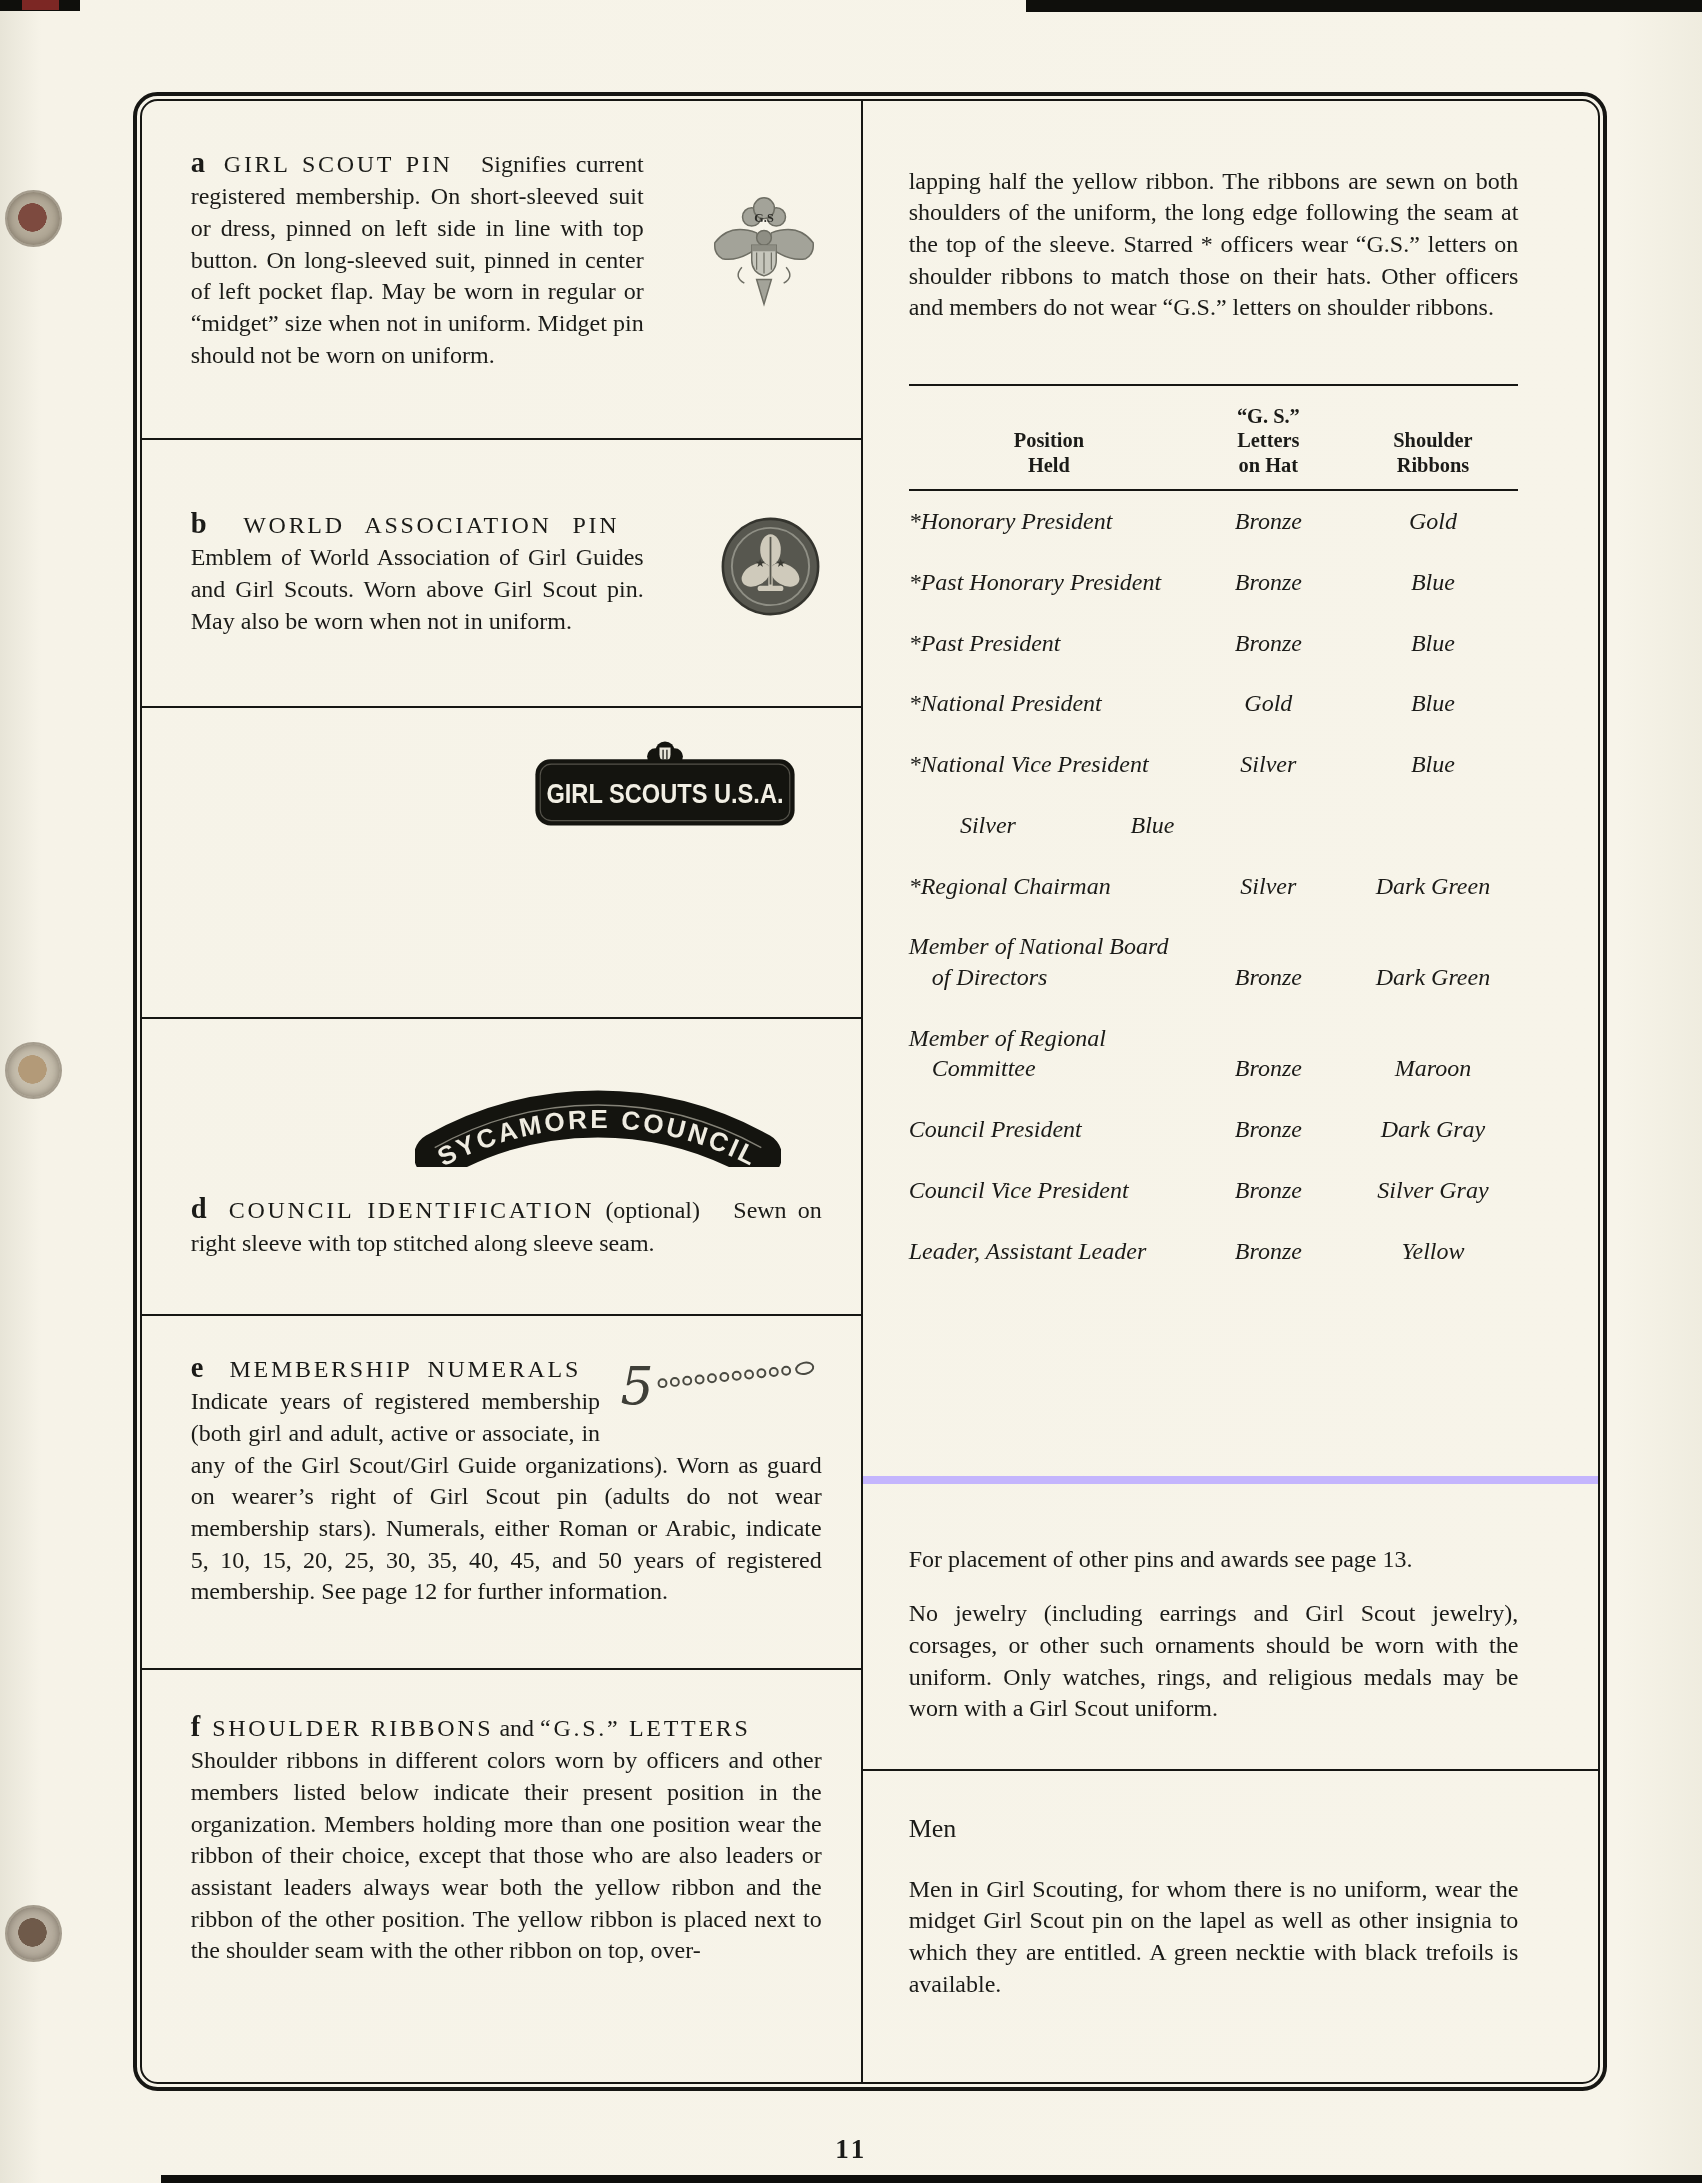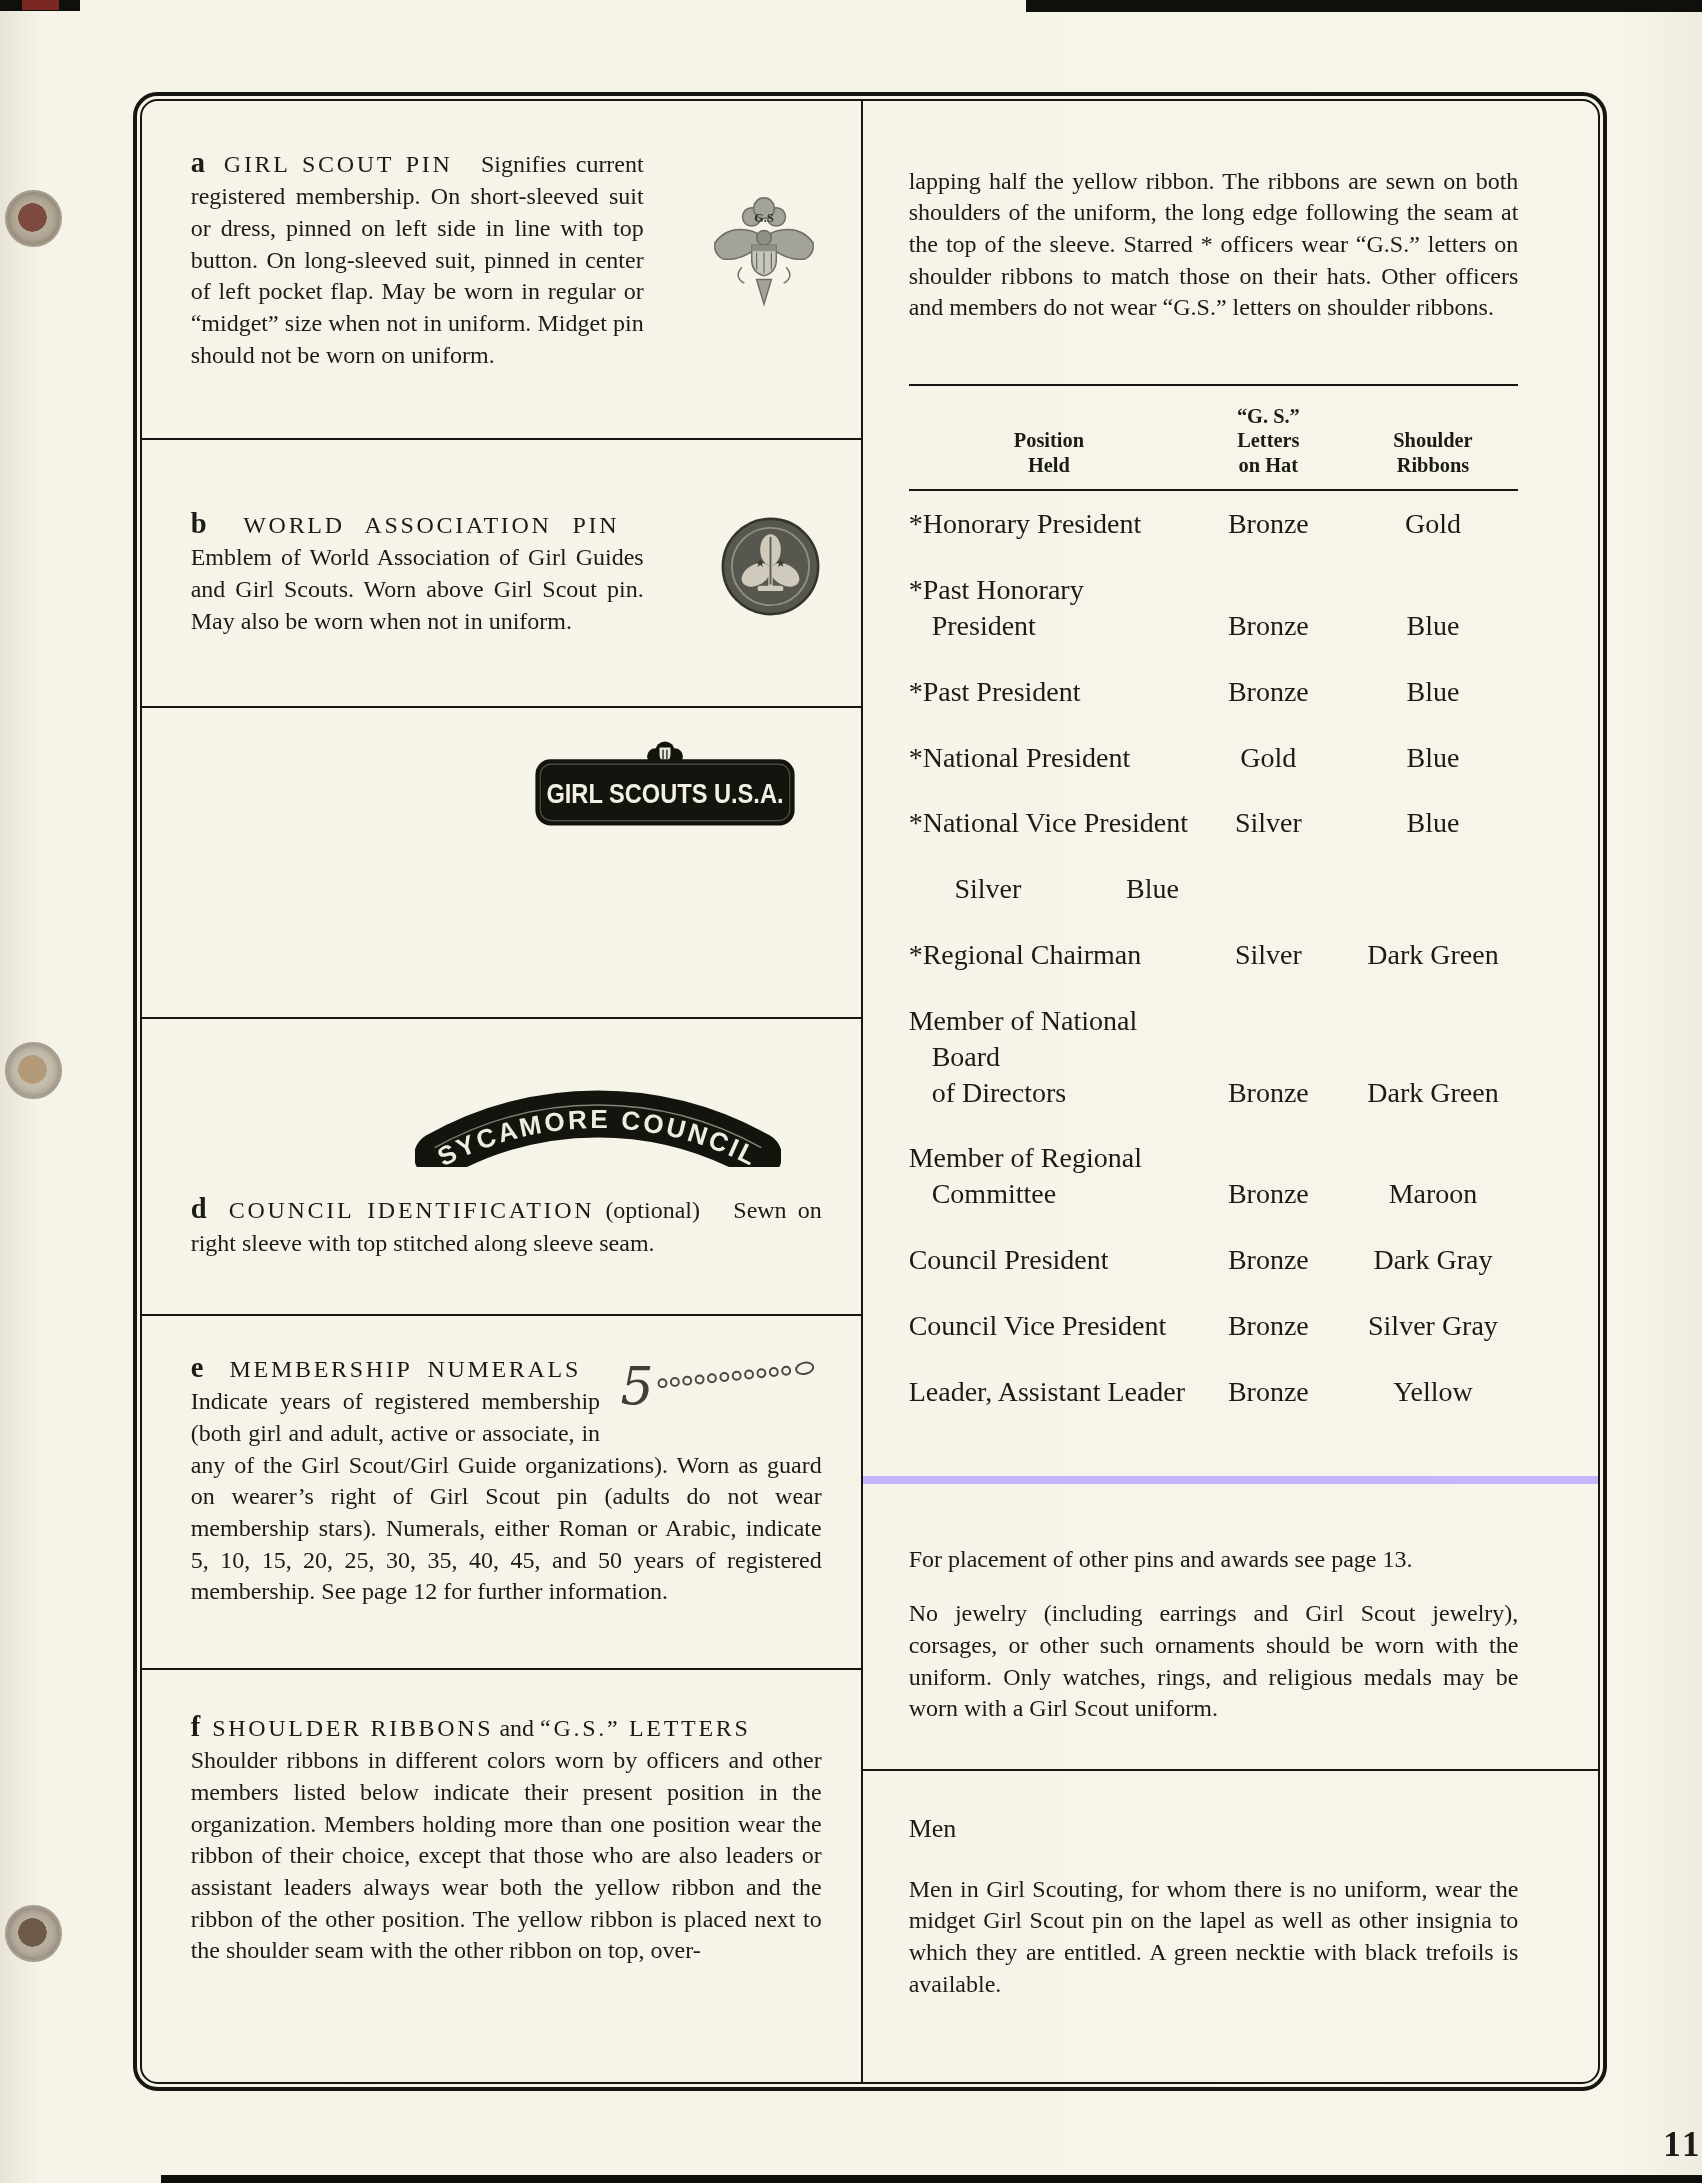--- a/index.html
+++ b/index.html
@@ -53,30 +53,30 @@
   
   .rc-top   { height:1383px; padding:65px 80px 0 46px; border-bottom:8px solid #c4b5fd; }
   .rc-notes { height:287px;  padding:60px 80px 0 46px; border-bottom:2px solid #161613; }
   .rc-men   { flex:1; padding:30px 80px 0 46px; }
 
   .t-rule { height:2px; background:#161613; border:0; margin:0; }
   .t-rule-top { margin-top:60px; }
   .table-header { display:flex; align-items:flex-end; padding:17.6px 0 12.2px; }
   .th { font-weight:bold; font-size:20.4px; line-height:1.2; text-align:center; white-space:pre-line; }
   .th-pos { width:46%;text-align:center; } .th-hat { width:26%; } .th-rib { width:28%; }
-  .t-row { display:flex; align-items:flex-end; padding:15px 0; font-size:28px; line-height:1.28; }
+  .t-row { display:flex; align-items:flex-end; padding:15px 0; font-size:24px; line-height:1.28;font-style:italic; }
   .td-pos { width:46%; padding-left:23px; text-indent:-23px; white-space:pre-line; }
   .td-hat { width:26%; text-align:center; }
   .td-rib { width:28%; text-align:center; }
 
   .note-p { margin:0 0 23px; font-size:24px; line-height:1.32; text-align:justify; }
   .men-h  { margin:13px 0 30px; font-size:26px; font-weight:normal; }
 
-  .page-number { position:absolute; left:0; bottom:17.6px; width:100%; text-align:right;
-    font-size:35px; font-weight:bold; letter-spacing:3.4px; }
+  .page-number { position:absolute; left:0; bottom:17.6px; width:100%; text-align:center;
+    font-size:27px; font-weight:bold; letter-spacing:3.4px; }
 </style>
 </head>
 <body>
 
 <div>
 
   <div class="artifact" style="left:0;top:0;width:80px;height:11px;"></div>
   <div class="artifact" style="left:22px;top:0;width:37px;height:9.5px;background:#7c2724;"></div>
   <div class="artifact" style="left:1026px;top:0;width:677px;height:12.2px;"></div>
   <div class="artifact" style="left:161px;top:2175px;width:1542px;height:8.1px;"></div>

